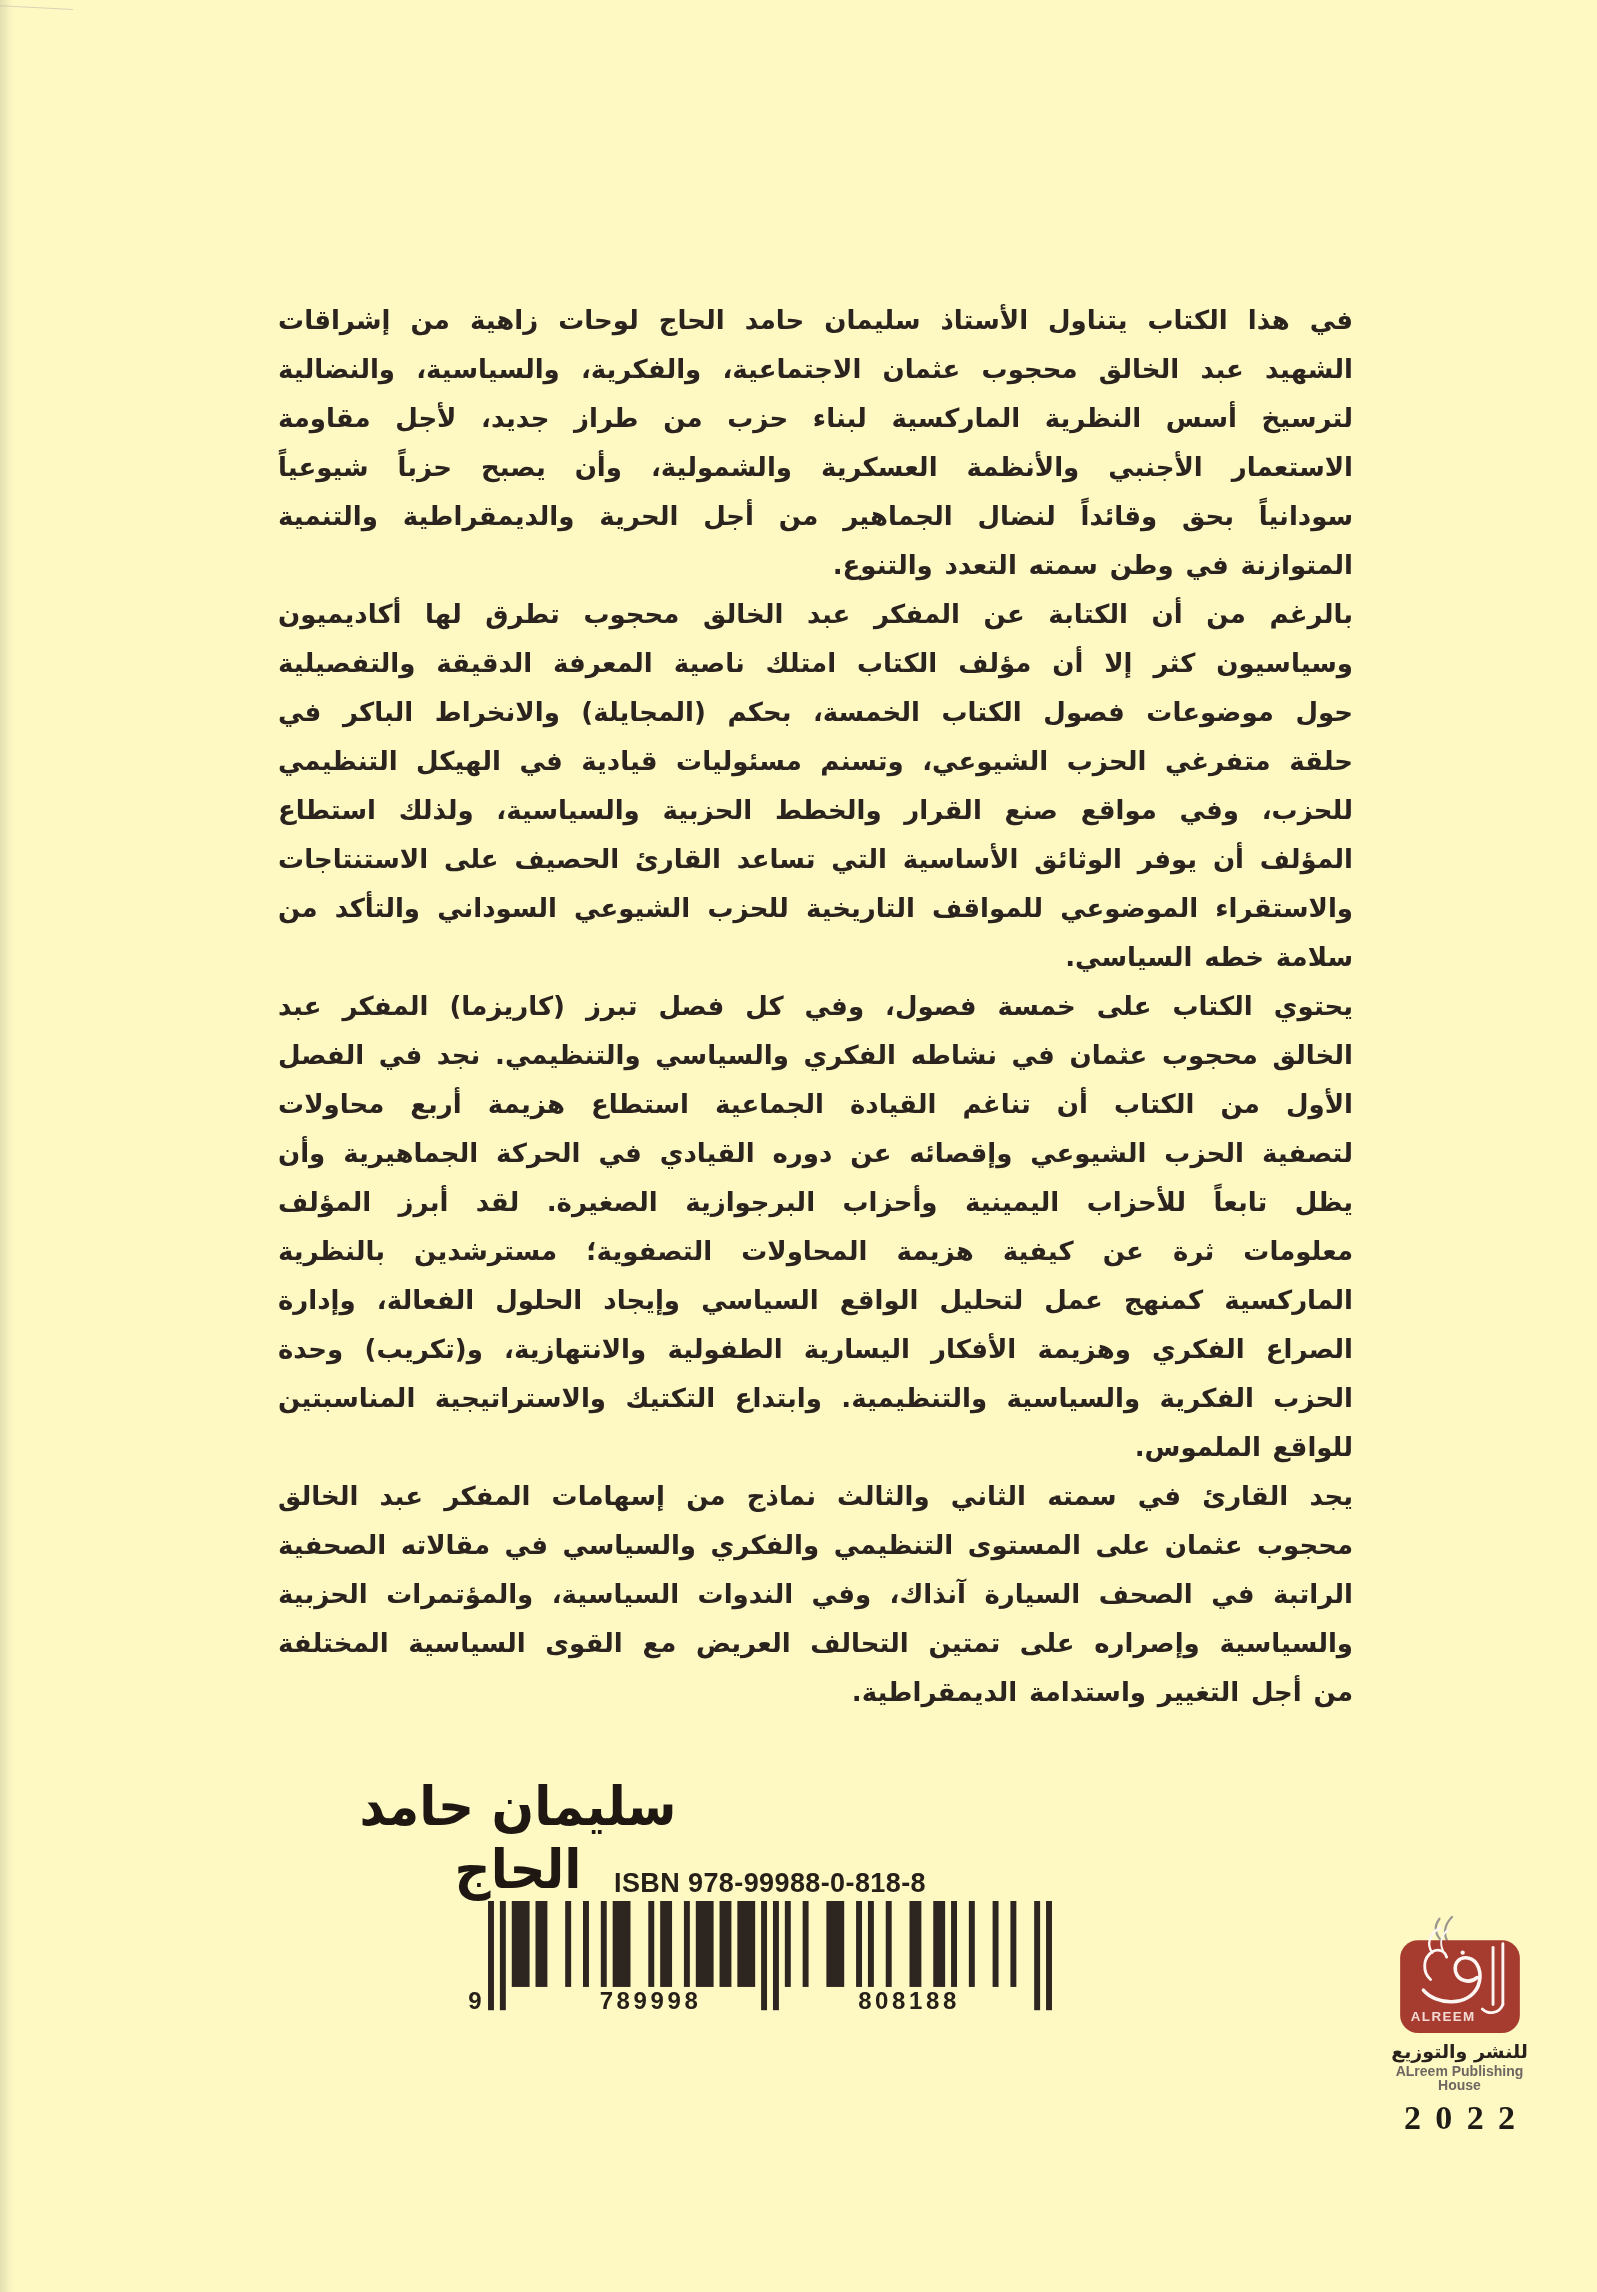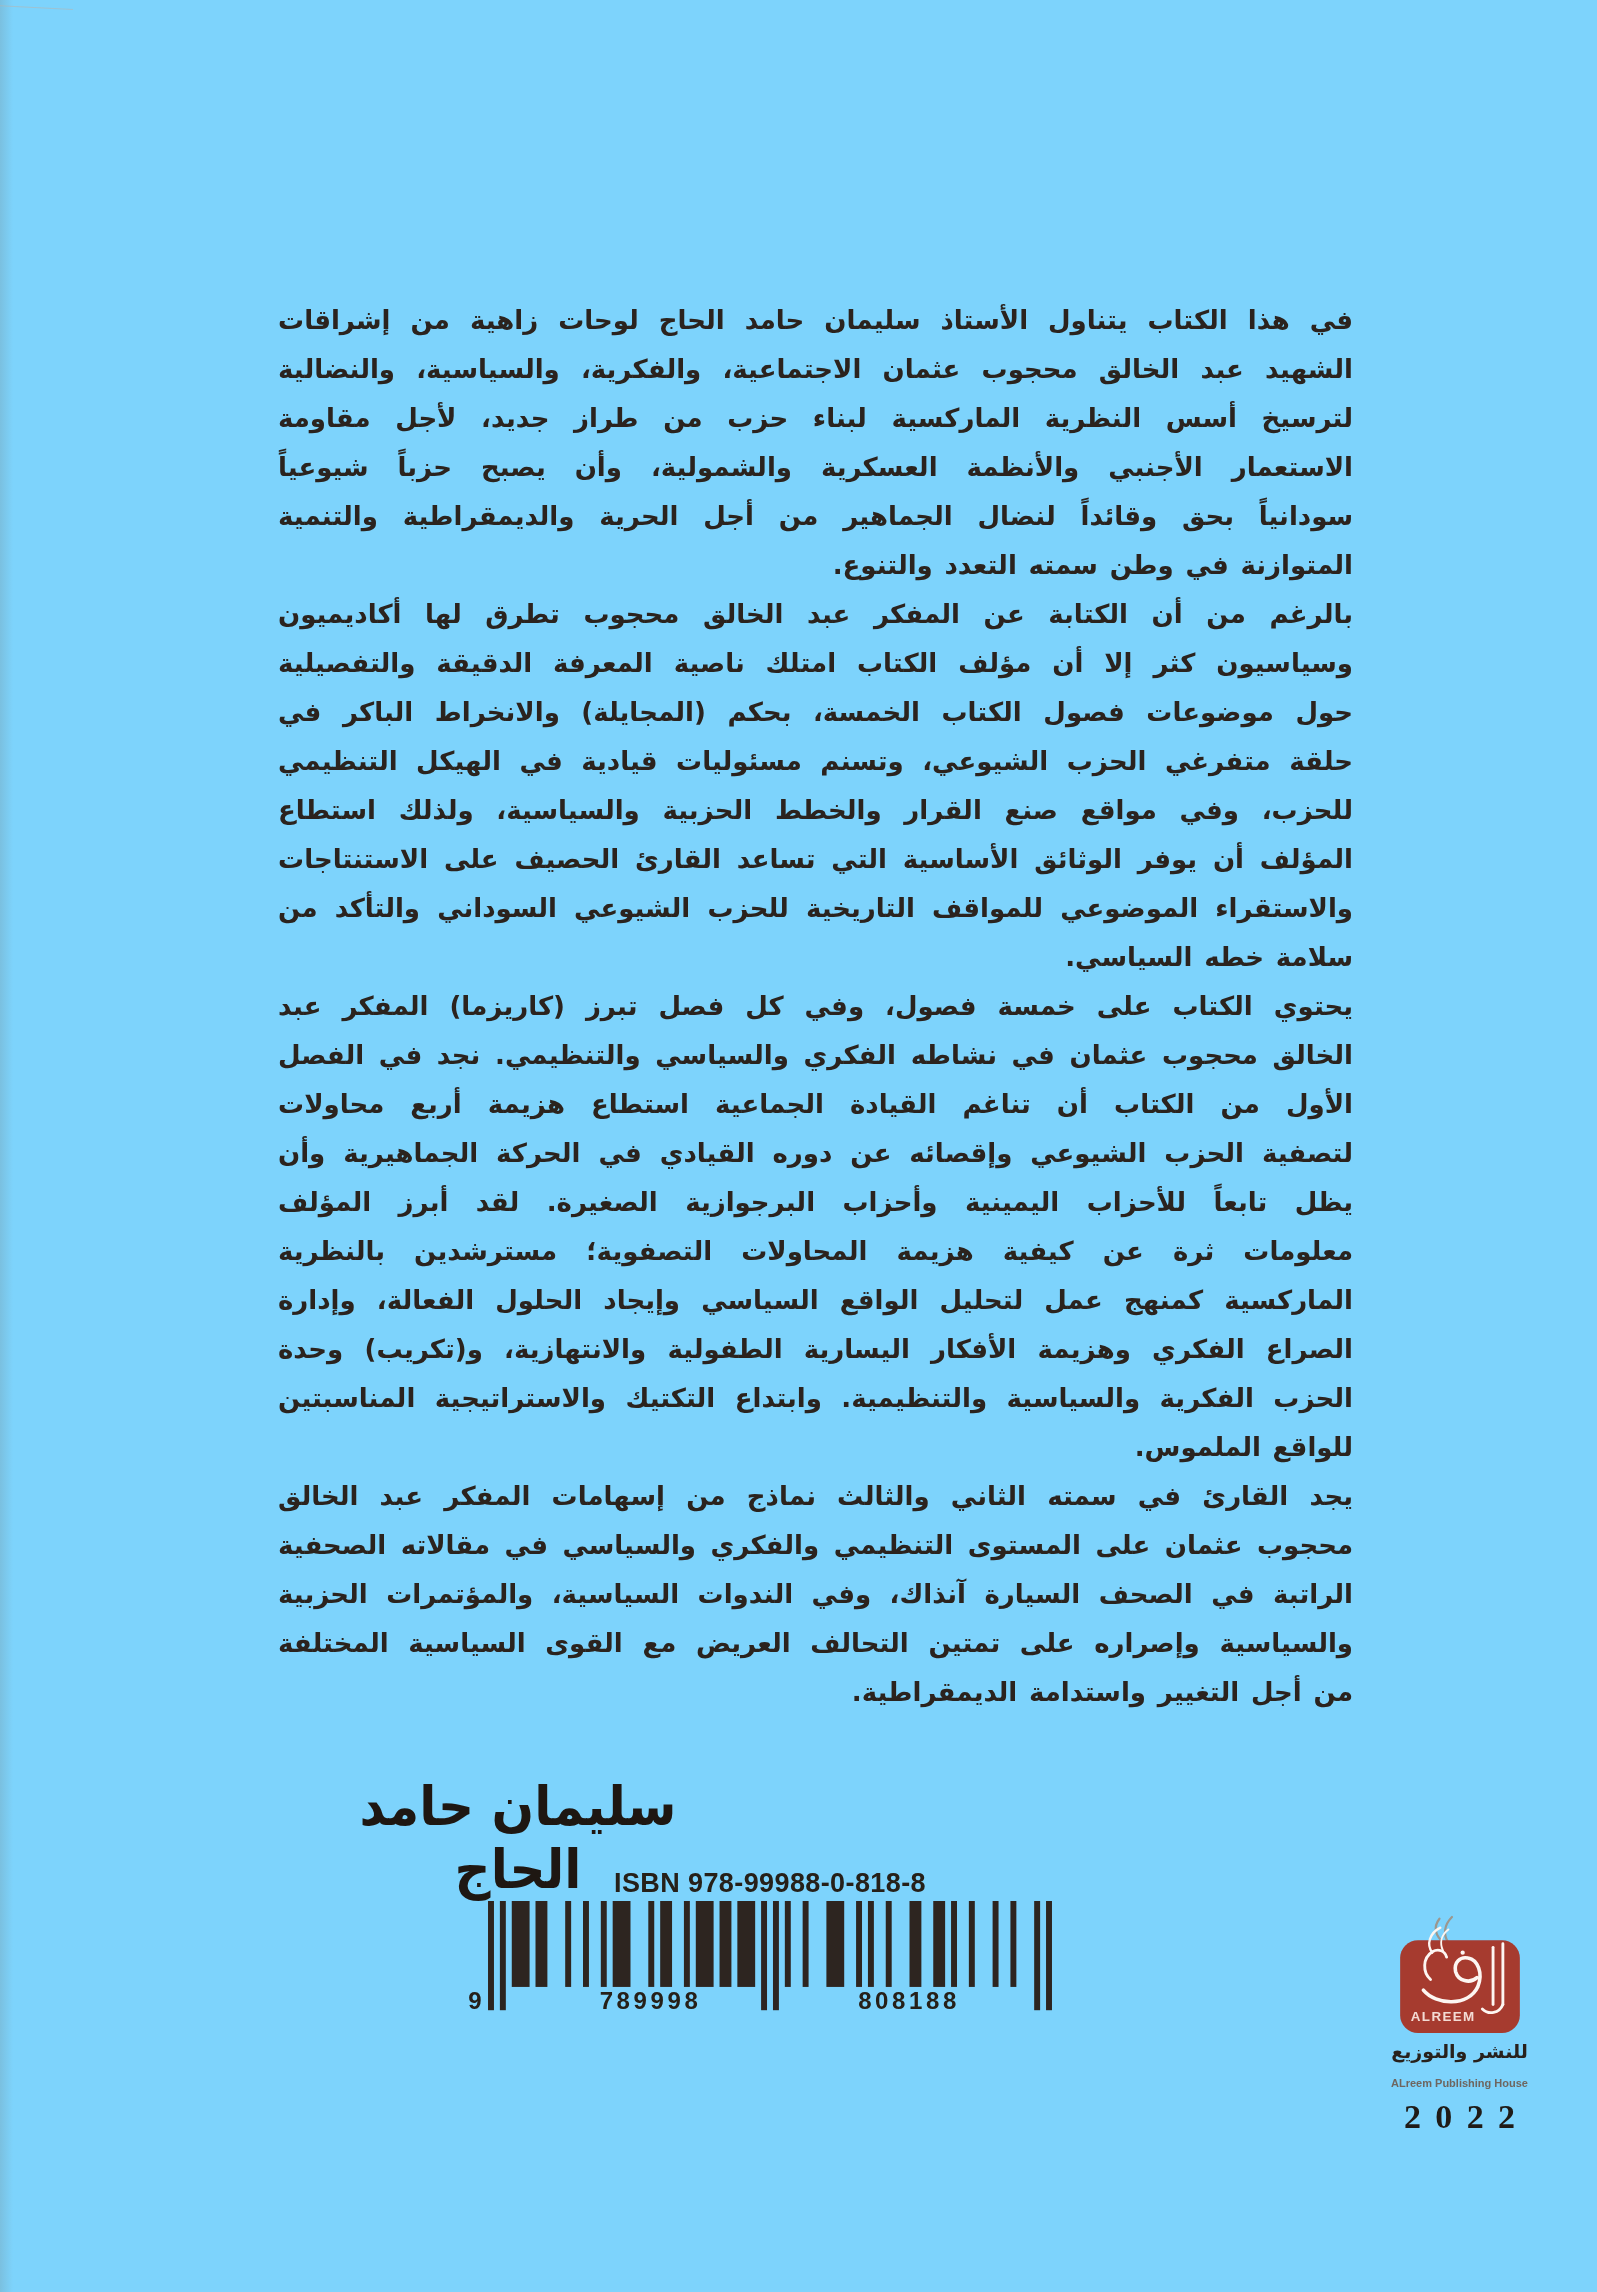--- a/index.html
+++ b/index.html
@@ -1,19 +1,19 @@
 <!DOCTYPE html>
 <html lang="ar" style="font-size:14.3px"><head>
 <meta charset="utf-8">
 <style>
   html,body{margin:0;padding:0;}
   body{background:#e8e6e0;font-family:"DejaVu Sans",sans-serif;}
   #cover{
     position:relative;width:1598px;height:2293px;margin:0 auto;
-    background:#7dd3fc;overflow:hidden;color:#2b231e;
+    background:#fef9c3;overflow:hidden;color:#2b231e;
   }
   
   #edge-shadow{position:absolute;left:0;top:0;width:12.5px;height:100%;
     background:linear-gradient(to right,rgba(110,105,95,.18),rgba(110,105,95,0));}
   #corner-mark{position:absolute;left:-3.6px;top:7.2px;width:77px;height:0;
     border-top:1.8px solid #b9b5ad;transform:rotate(3deg);opacity:.55;}
   
   #body-text{
     position:absolute;left:278px;top:296px;width:1075px;
     direction:rtl;font-weight:bold;font-size:26px;color:#2b231e;
@@ -47,21 +47,21 @@
   #bc-right{left:296px;width:250px;text-align:center;letter-spacing:3.6px;}
   
   #publisher{position:absolute;left:1379px;top:1915px;width:161px;text-align:center;}
   #logo-svg{display:block;margin:0 auto;}
   #pub-ar{
     direction:rtl;font-weight:bold;font-size:19px;color:#28211c;
     margin-top:5.4px;line-height:23px;
   }
   #pub-en{
     font-family:"Liberation Sans",sans-serif;font-weight:bold;
-    font-size:11px;color:#6e6660;margin-top:14px;line-height:13.4px;
+    font-size:14px;color:#6e6660;margin-top:2px;line-height:13.4px;
   }
   #pub-year{
     font-family:Liberation Serif, serif;font-weight:bold;font-size:34px;
     color:#1f1b17;letter-spacing:14.3px;text-indent:14.3px;margin-top:7.2px;line-height:38px;
   }
 </style>
 </head>
 <body>
 
 <div id="cover">

